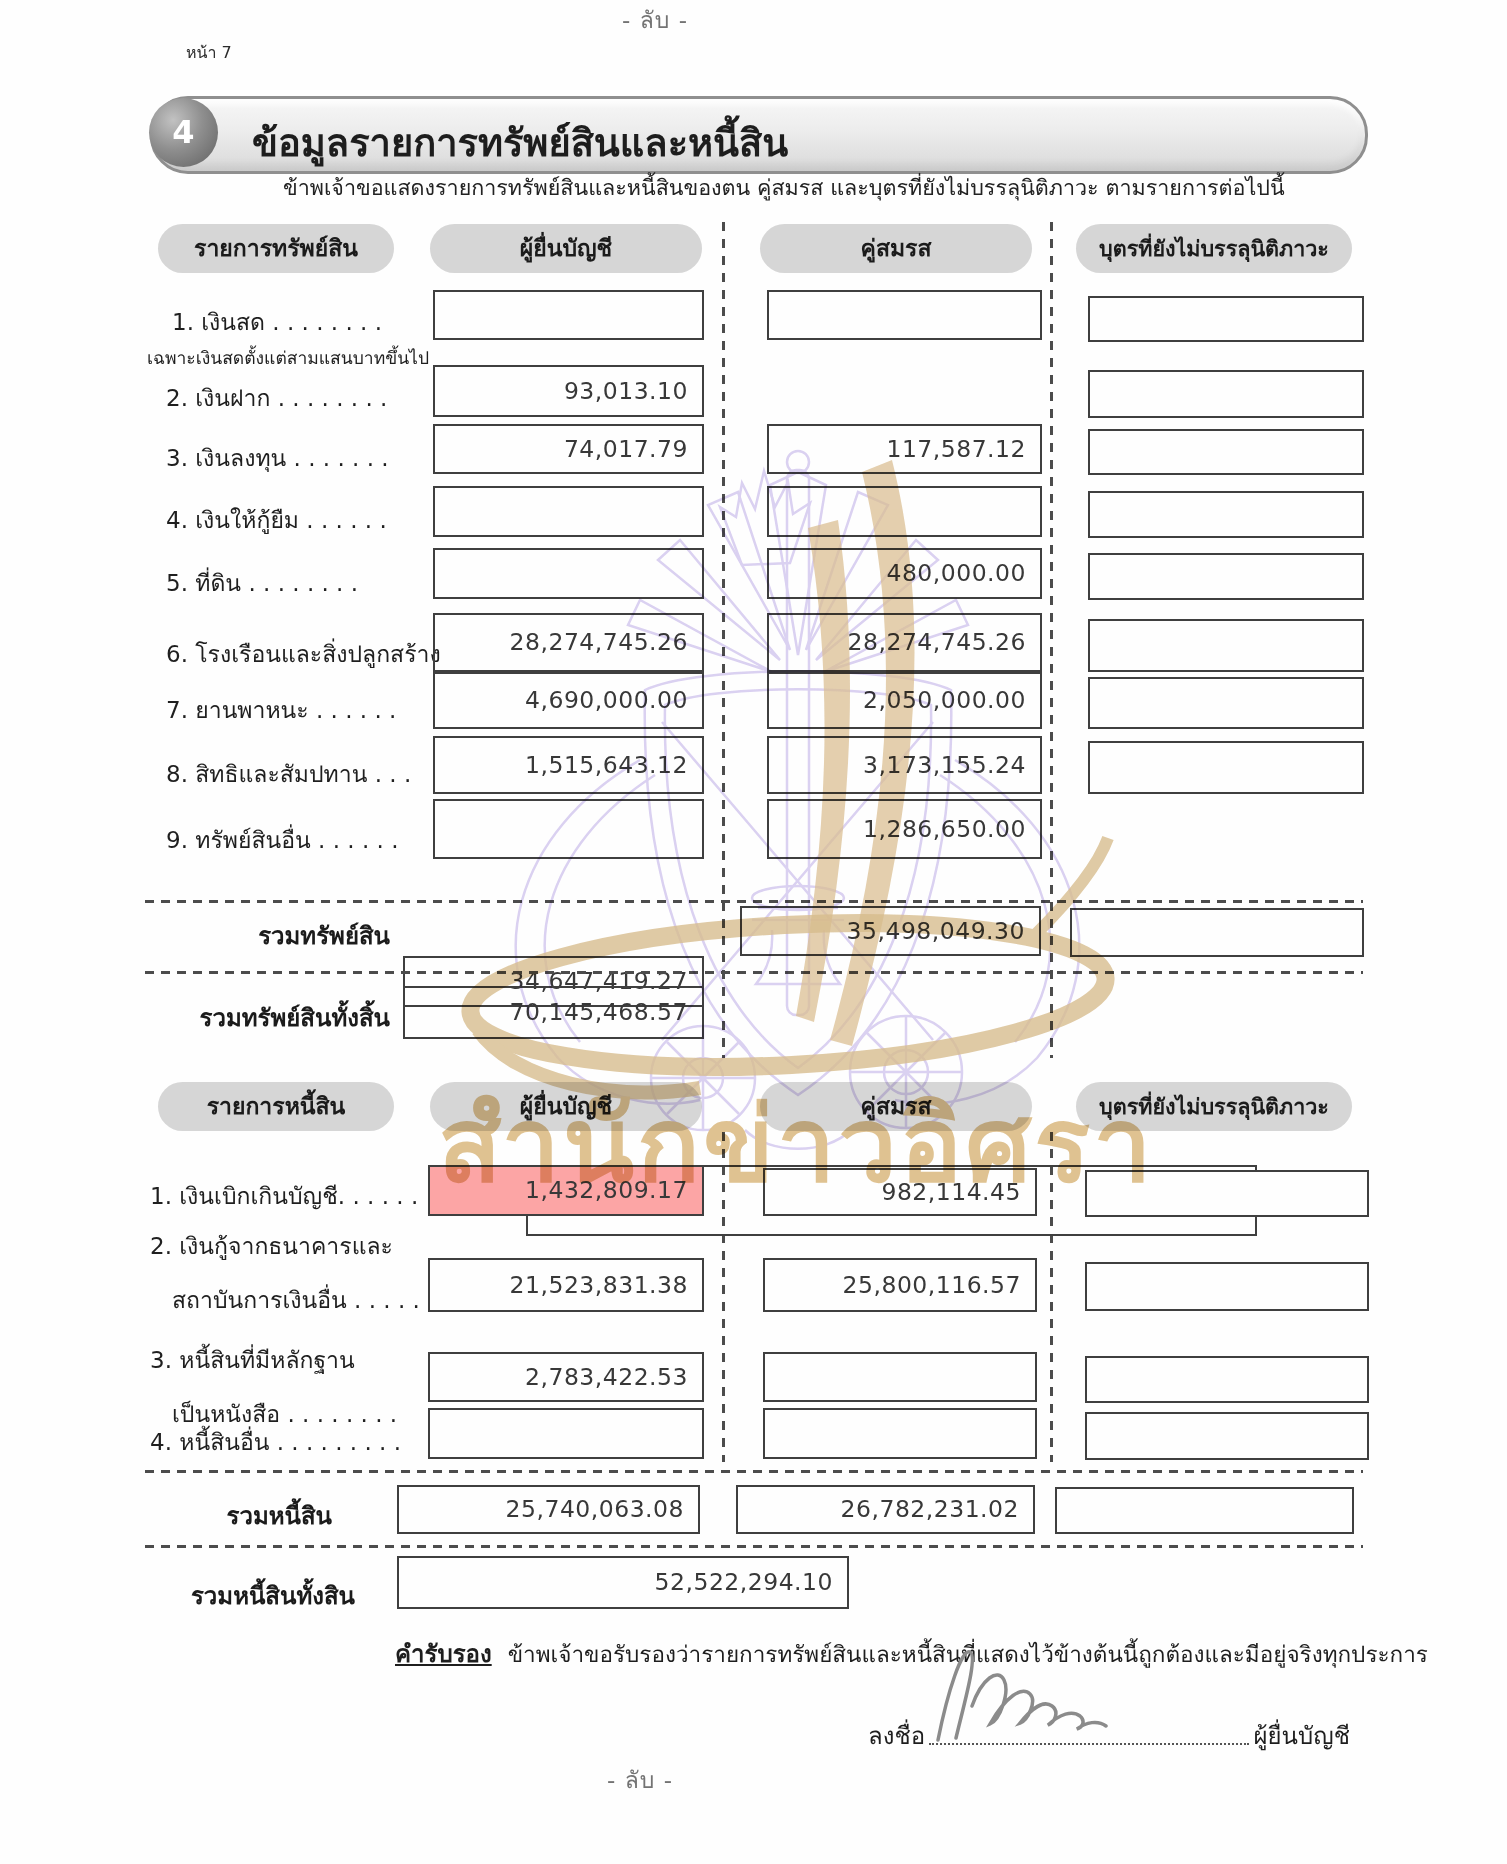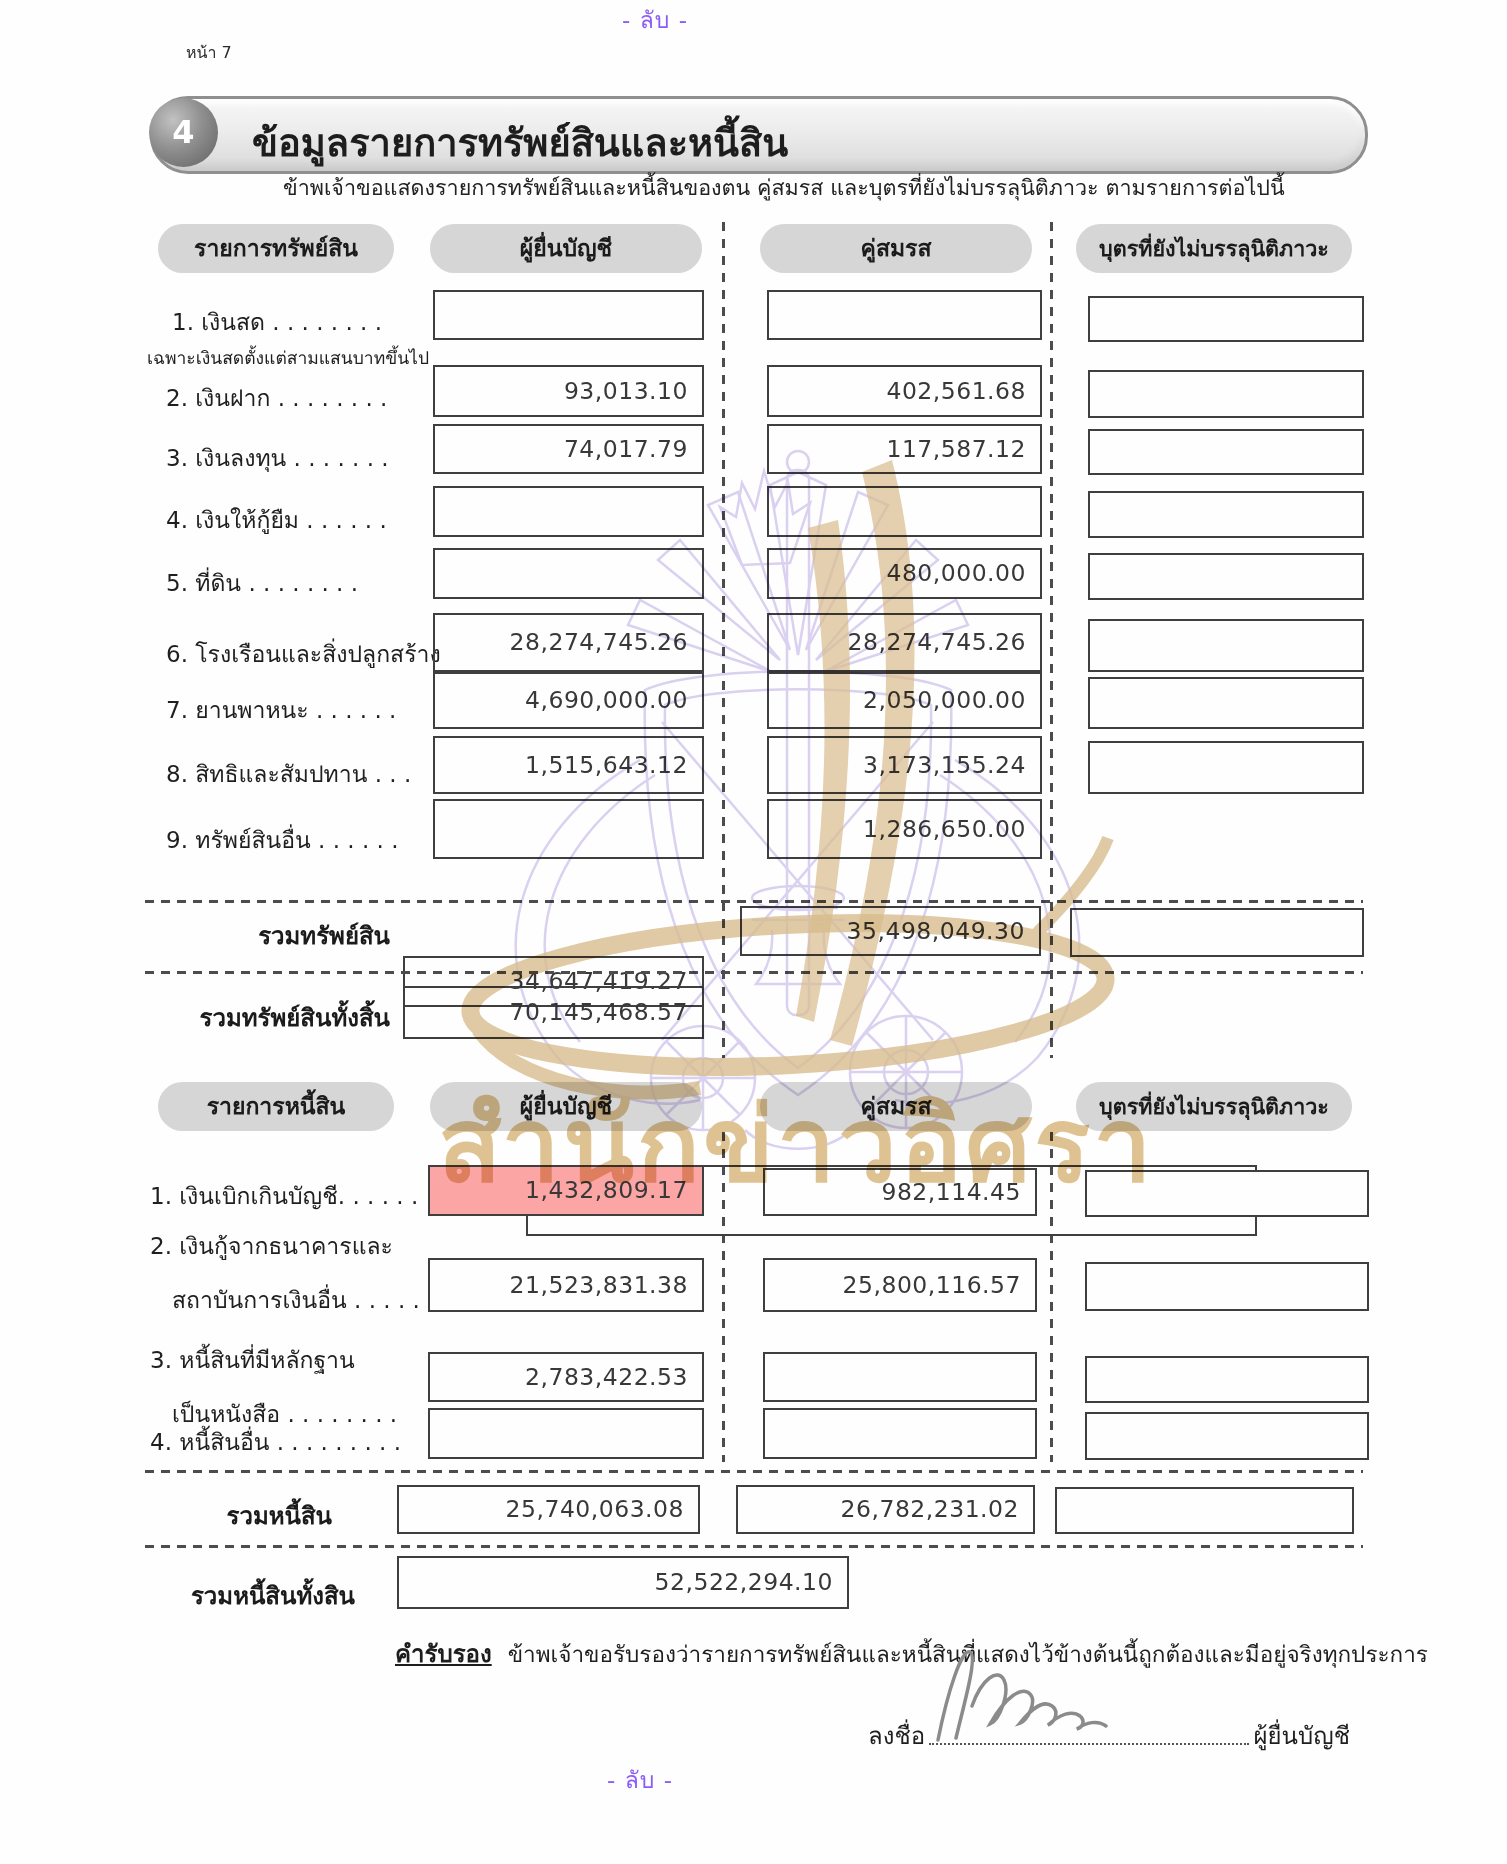--- a/index.html
+++ b/index.html
@@ -3,21 +3,21 @@
 <meta charset="utf-8">
 <style>
   html,body{margin:0;padding:0;background:#888;}
   .page{
     position:relative; width:1507px; height:1864px; margin:0 auto;
     background:#fefefe; overflow:hidden;
     font-family:"DejaVu Sans","Liberation Sans",sans-serif;
     color:#2e2e2e;
   }
   .abs{position:absolute;}
-  .secret{width:100%;text-align:center;font-size:23px;color:#8b5cf6;letter-spacing:1px;}
+  .secret{width:100%;text-align:center;font-size:23px;color:#737373;letter-spacing:1px;}
   .pagelabel{font-size:16px;color:#2b2b2b;}
   
   .bar{
     left:150px; top:96px; width:1212px; height:72px;
     border:3px solid #8f8f8f; border-radius:38px;
     background:linear-gradient(#f7f7f7 0%,#ececec 45%,#d9d9d9 100%);
     box-shadow:inset 0 -6px 8px rgba(0,0,0,0.08), inset 0 5px 6px rgba(255,255,255,0.9);
   }
   .sphere{
     left:149px; top:98px; width:69px; height:69px; border-radius:50%;
@@ -82,23 +82,20 @@
       <span style="line-height:46px;"></span>
     </div>
   <div class="abs box" style="left:1088px; top:296px; width:272px; height:42px;">
       <span style="line-height:42px;"></span>
     </div>
 
   <div class="abs rowlabel" style="left:166px; top:380px;">2. เงินฝาก  .  .  .  .  .  .  .  .</div>
   <div class="abs box" style="left:433px; top:365px; width:267px; height:48px;">
       <span style="line-height:48px;">93,013.10</span>
     </div>
-  <div class="abs box" style="left:767px; top:365px; width:271px; height:48px;">
-      <span style="line-height:48px;">402,561.68</span>
-    </div>
   <div class="abs box" style="left:1088px; top:370px; width:272px; height:44px;">
       <span style="line-height:44px;"></span>
     </div>
 
   <div class="abs rowlabel" style="left:166px; top:440px;">3.  เงินลงทุน  .  .  .  .  .  .  .</div>
   <div class="abs box" style="left:433px; top:424px; width:267px; height:46px;">
       <span style="line-height:46px;">74,017.79</span>
     </div>
   <div class="abs box" style="left:767px; top:424px; width:271px; height:46px;">
       <span style="line-height:46px;">117,587.12</span>

